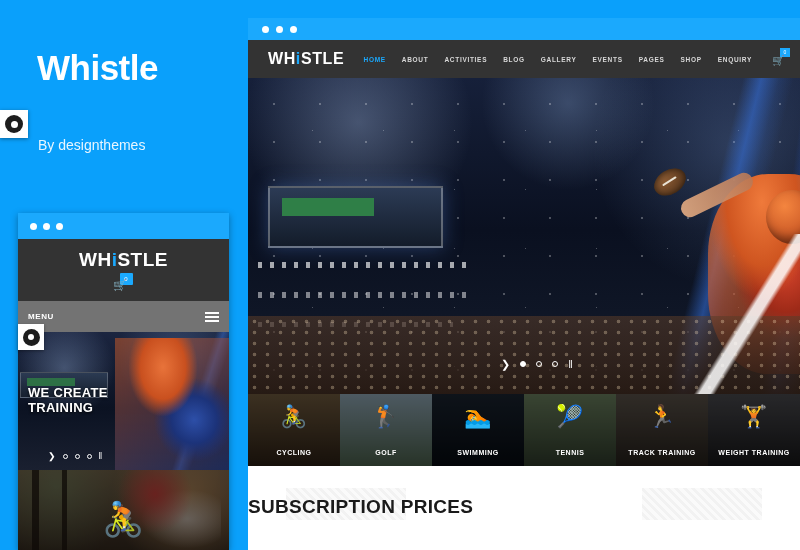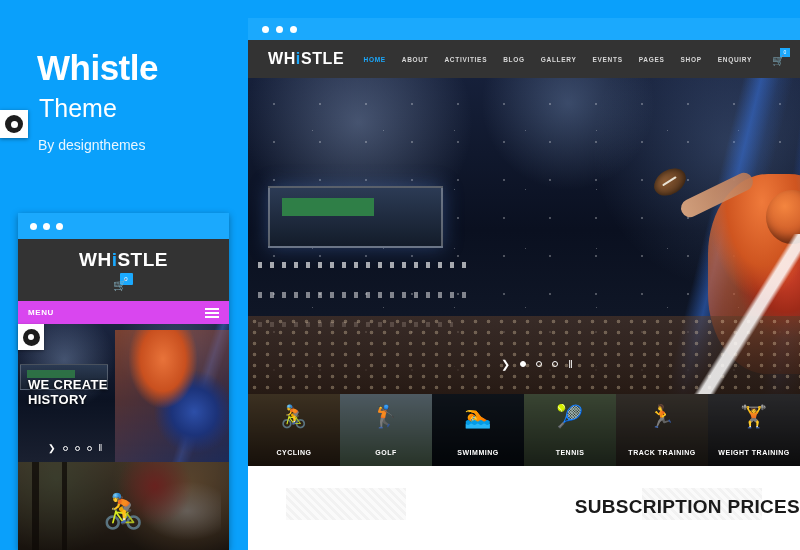--- a/index.html
+++ b/index.html
@@ -65,21 +65,21 @@
     position: absolute; left: 6px; top: -4px;
     background: #1ba9fd; color: #fff; font-size: 6px;
     width: 13px; height: 12px; line-height: 12px; text-align: center;
     border-radius: 1px;
   }
   .mobi-cart .glyph {
     position:absolute; left:0; top:3px; font-size: 11px; color:#fff; line-height:1;
   }
 
   .mobi-menu {
-    height: 23px; background: #d946ef;
+    height: 31px; background: #737373;
     display: flex; align-items: center; justify-content: space-between;
     padding: 0 10px;
     font-size: 8px; font-weight: bold; color: #fff; letter-spacing: .6px;
   }
   .burger { display:flex; flex-direction:column; gap:2px; }
   .burger b { display:block; width: 14px; height: 2px; background:#fff; }
 
   .mobi-hero {
     position: relative; height: 138px; overflow: hidden;
     background: linear-gradient(160deg,#18223a 0%, #0c1526 40%, #121c30 100%);
@@ -330,36 +330,35 @@
   .a-swimming .bg{background:linear-gradient(180deg,#1a2430,#060a10);}
   .a-tennis .bg{background:linear-gradient(180deg,#6a7f5e,#2e3a2a);}
   .a-track .bg{background:linear-gradient(180deg,#5a5249,#241f1a);}
   .a-weight .bg{background:linear-gradient(180deg,#4a4a4e,#161618);}
 
   
   .subs {
     height: 86px; background:#fff; position:relative;
   }
   .subs-title {
-    position:absolute; left:0; right:0; top:30px; text-align:right;
-    font-size:19px; font-weight:bold; color:#1a1a1a; letter-spacing:.3px;margin-left:17px;
+    position:absolute; left:0; right:0; top:30px; text-align:left;
+    font-size:19px; font-weight:bold; color:#1a1a1a; letter-spacing:.3px;
   }
   .subs .sk {
     position:absolute; top:22px; height:32px;
     background: repeating-linear-gradient(45deg,#fafafa 0 3px,#f2f2f2 3px 6px);
   }
   .subs .sk.l { left: 38px; width: 120px; }
   .subs .sk.r { right: 38px; width: 120px; }
 </style>
 </head>
 <body>
 
 <div class="promo">
   <div class="promo-title">Whistle</div>
-  <div class="promo-sub">Theme</div>
   <div class="promo-by">By designthemes</div>
 </div>
 
 <div class="mobi">
   <div class="mobi-bar">
     <span></span>
     <span></span>
     <span></span>
   </div>
 
@@ -380,21 +379,21 @@
       </span>
   </div>
 
   <div class="mobi-hero">
     <div class="stadium"></div>
     <div class="field"></div>
     <div class="beam"></div>
     <div class="player"></div>
     <div class="mobi-hero-txt">
       <div>WE CREATE</div>
-      <div>HISTORY</div>
+      <div>TRAINING</div>
     </div>
     <div class="mobi-ctrls">
       <span class="arw">❯</span>
       <span class="dot"></span>
       <span class="dot"></span>
       <span class="dot"></span>
       <span class="pz">‖</span>
     </div>
   </div>
 

